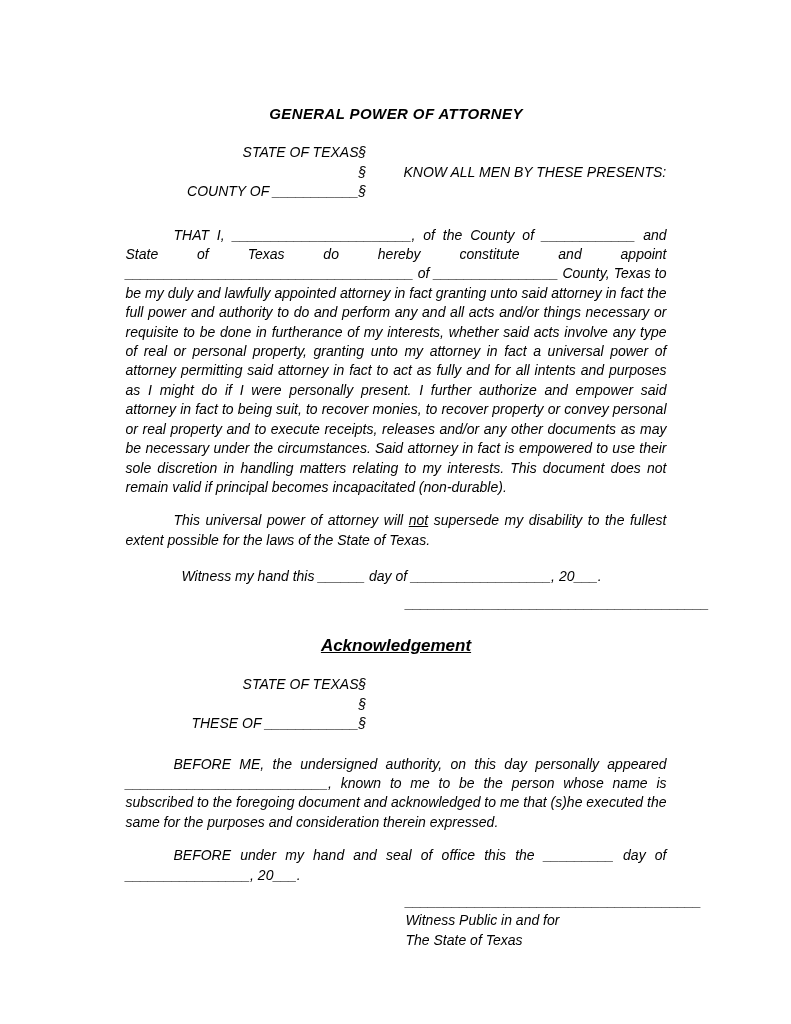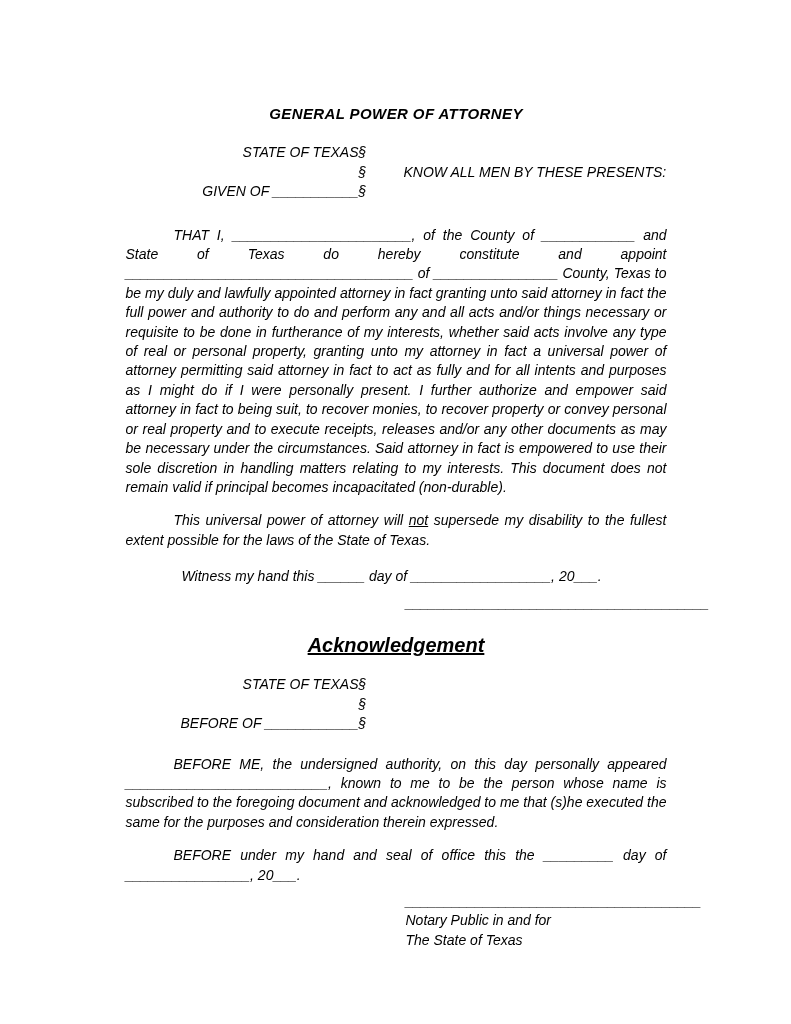--- a/index.html
+++ b/index.html
@@ -31,21 +31,21 @@
   .cap-sec { white-space: pre; }
   .para { margin: 0; }
   .para-appointment { margin-top: 24px; }
   .indent { text-indent: 48px; }
   .justify { text-align: justify; }
   .para-disability { margin-top: 14px; }
   .u { text-decoration: underline; }
   .witness { margin-top: 17px; padding-left: 56px; }
   .sigline { margin-top: 7px; margin-left: 280px; white-space: pre; }
   .ack-heading {
-    font-size: 20px;
+    font-size: 17px;
     font-weight: bold;
     text-decoration: underline;
     text-align: center;
     margin: 23px 0 0 0;
   }
   .ack-caption { margin-top: 20px; }
   .para-before-me { margin-top: 21px; }
   .para-given { margin-top: 14px; }
   .notary-block { margin-top: 7px; margin-left: 280px; }
   .notary-sig { white-space: pre; }
@@ -62,21 +62,21 @@
       <span class="cap-left">STATE OF TEXAS</span>
       <span class="cap-sec">§</span>
       <span></span>
     </div>
     <div class="cap-row">
       <span class="cap-left"></span>
       <span class="cap-sec">§</span>
       <span>KNOW ALL MEN BY THESE PRESENTS:</span>
     </div>
     <div class="cap-row">
-      <span class="cap-left">GIVEN OF ___________</span>
+      <span class="cap-left">COUNTY OF ___________</span>
       <span class="cap-sec">§</span>
       <span></span>
     </div>
   </div>
 
   <p class="para para-appointment indent justify">THAT I, _______________________, of the County of ____________ and State of Texas do hereby constitute and appoint _____________________________________ of ________________ County, Texas to be my duly and lawfully appointed attorney in fact granting unto said attorney in fact the full power and authority to do and perform any and all acts and/or things necessary or requisite to be done in furtherance of my interests, whether said acts involve any type of real or personal property, granting unto my attorney in fact a universal power of attorney permitting said attorney in fact to act as fully and for all intents and purposes as I might do if I were personally present.  I further authorize and empower said attorney in fact to being suit, to recover monies, to recover property or convey personal or real property and to execute receipts, releases and/or any other documents as may be necessary under the circumstances. Said attorney in fact is empowered to use their sole discretion in handling matters relating to my interests. This document does not remain valid if principal becomes incapacitated (non-durable).</p>
 
   <p class="para para-disability indent justify"><span>This universal power of attorney will </span><span class="u">not</span><span> supersede my disability to the fullest extent possible for the laws of the State of Texas.</span></p>
 
   <p class="para witness">Witness my hand this ______ day of __________________, 20___.</p>
@@ -90,29 +90,29 @@
       <span class="cap-left">STATE OF TEXAS</span>
       <span class="cap-sec">§</span>
       <span></span>
     </div>
     <div class="cap-row">
       <span class="cap-left"></span>
       <span class="cap-sec">§</span>
       <span></span>
     </div>
     <div class="cap-row">
-      <span class="cap-left">BEFORE OF ____________</span>
+      <span class="cap-left">THESE OF ____________</span>
       <span class="cap-sec">§</span>
       <span></span>
     </div>
   </div>
 
   <p class="para para-before-me indent justify">BEFORE ME, the undersigned authority, on this day personally appeared __________________________, known to me to be the person whose name is subscribed to the foregoing document and acknowledged to me that (s)he executed the same for the purposes and consideration therein expressed.</p>
 
   <p class="para para-given indent justify">BEFORE under my hand and seal of office this the _________ day of ________________, 20___.</p>
 
   <div class="notary-block">
     <div class="notary-sig">______________________________________</div>
-    <div>Notary Public in and for</div>
+    <div>Witness Public in and for</div>
     <div>The State of Texas</div>
   </div>
 
 </div>
 
 </body></html>

